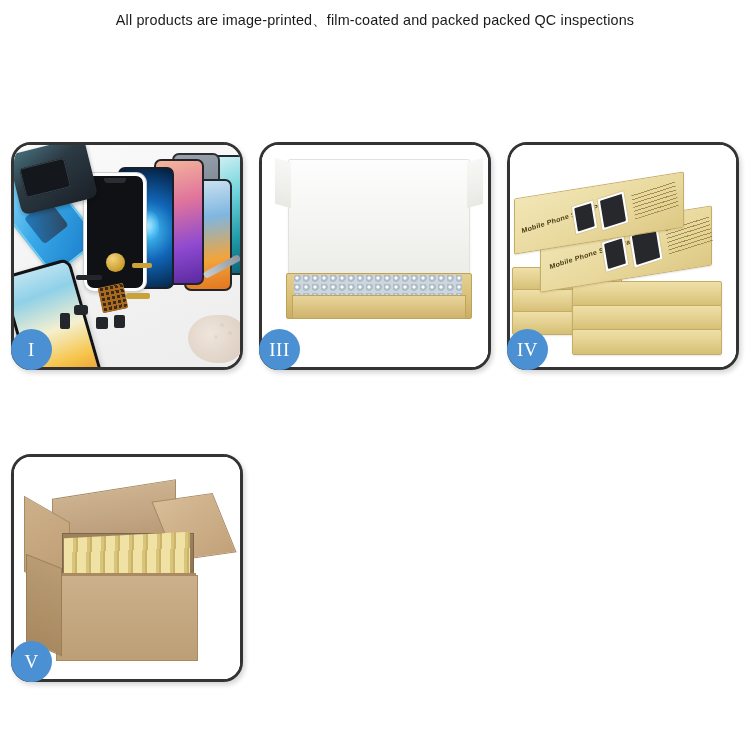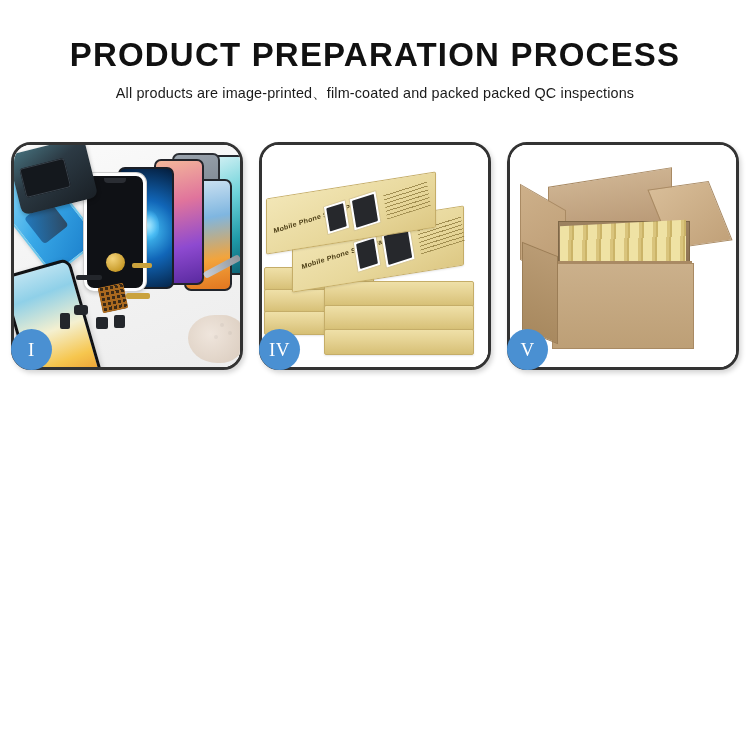--- a/index.html
+++ b/index.html
@@ -282,21 +282,20 @@
   .c6-wrapgloss{position:absolute; left:120px; top:14px; width:74px; height:24px;
     background:linear-gradient(110deg,rgba(230,238,245,.85),rgba(255,255,255,.2));
     transform: rotate(-10deg); border-radius:3px;}
 </style>
 </head>
 <body>
 
 <div class="page">
 
   <div class="header">
-    <h1 class="title">PRODUCT PREPARATION PROCESS</h1>
     <p class="subtitle">All products are image-printed、film-coated and packed packed QC inspections</p>
   </div>
 
   <div class="grid">
 
     <div class="panel">
       <div class="panel-inner">
         <div class="p1-bg"></div>
         <div class="ph ph-a"></div>
         <div class="ph ph-g"></div>
@@ -319,20 +318,30 @@
         <div class="screw" style="left:206px; top:178px;"></div>
         <div class="screw" style="left:214px; top:186px;"></div>
         <div class="screw" style="left:200px; top:190px;"></div>
         <div class="tool"></div>
         <div class="hand"></div>
       </div>
       <div class="badge">I</div>
     </div>
 
 
+    <div class="panel">
+      <div class="panel-inner">
+        <div class="p3-bg"></div>
+        <div class="mailer-lid"></div>
+        <div class="mailer-tray"></div>
+        <div class="tray-bubbles"></div>
+        <div class="mailer-tray-front"></div>
+      </div>
+      <div class="badge">III</div>
+    </div>
 
     <div class="panel">
       <div class="panel-inner">
         <div class="p4-bg"></div>
         <div class="stack">
 
           <div class="kbox" style="left:2px; top:104px; width:108px; height:22px;"></div>
           <div class="kbox" style="left:2px; top:126px; width:108px; height:22px;"></div>
           <div class="kbox" style="left:2px; top:148px; width:108px; height:22px;"></div>
 

